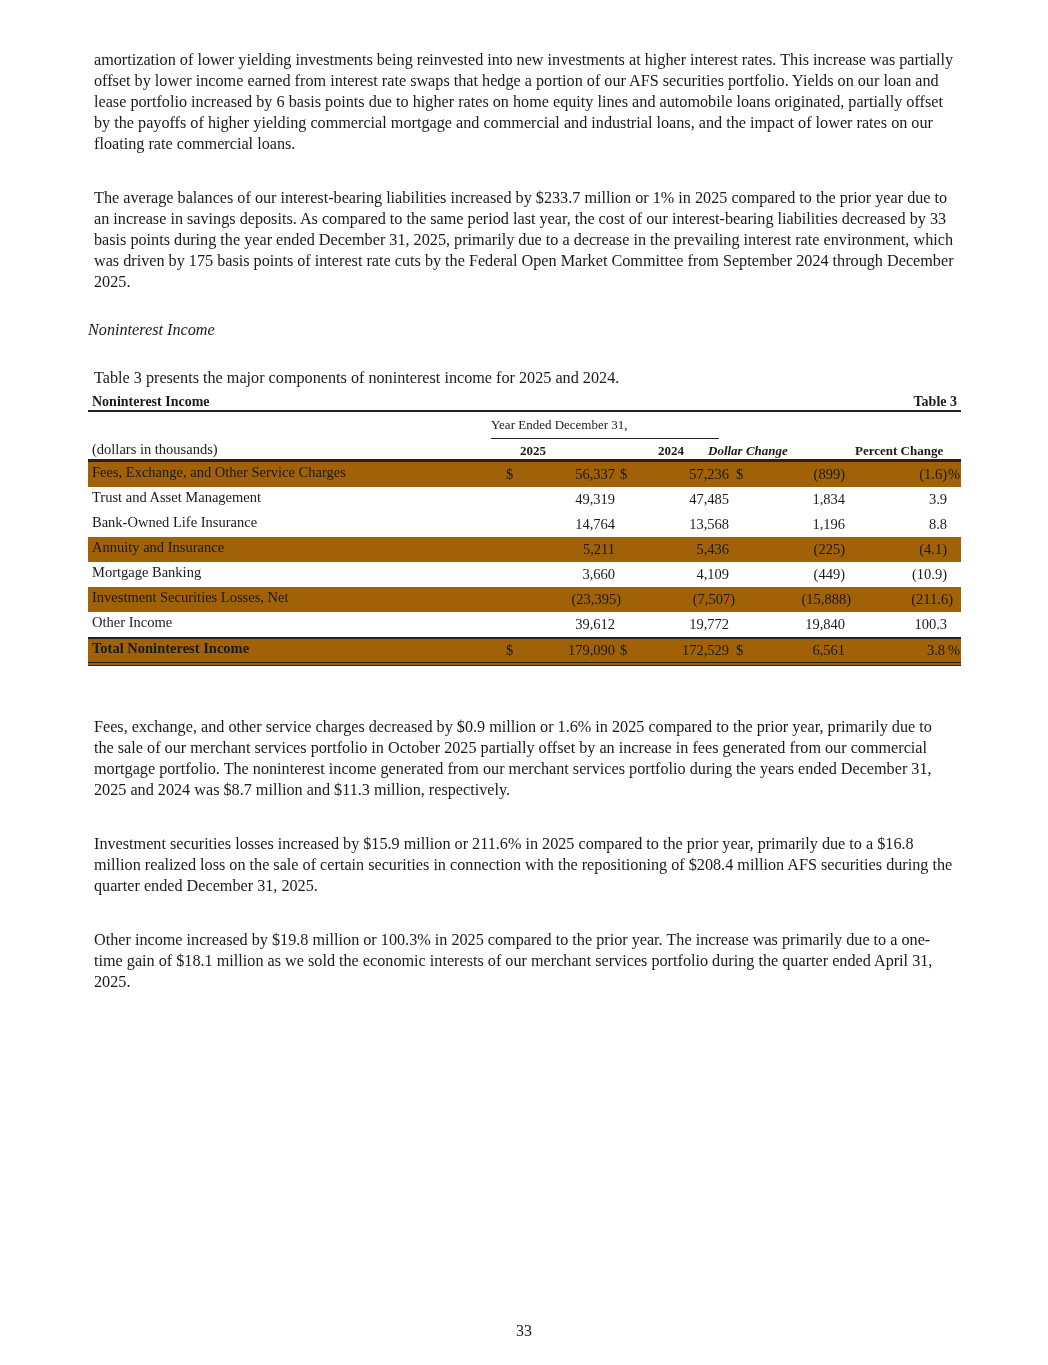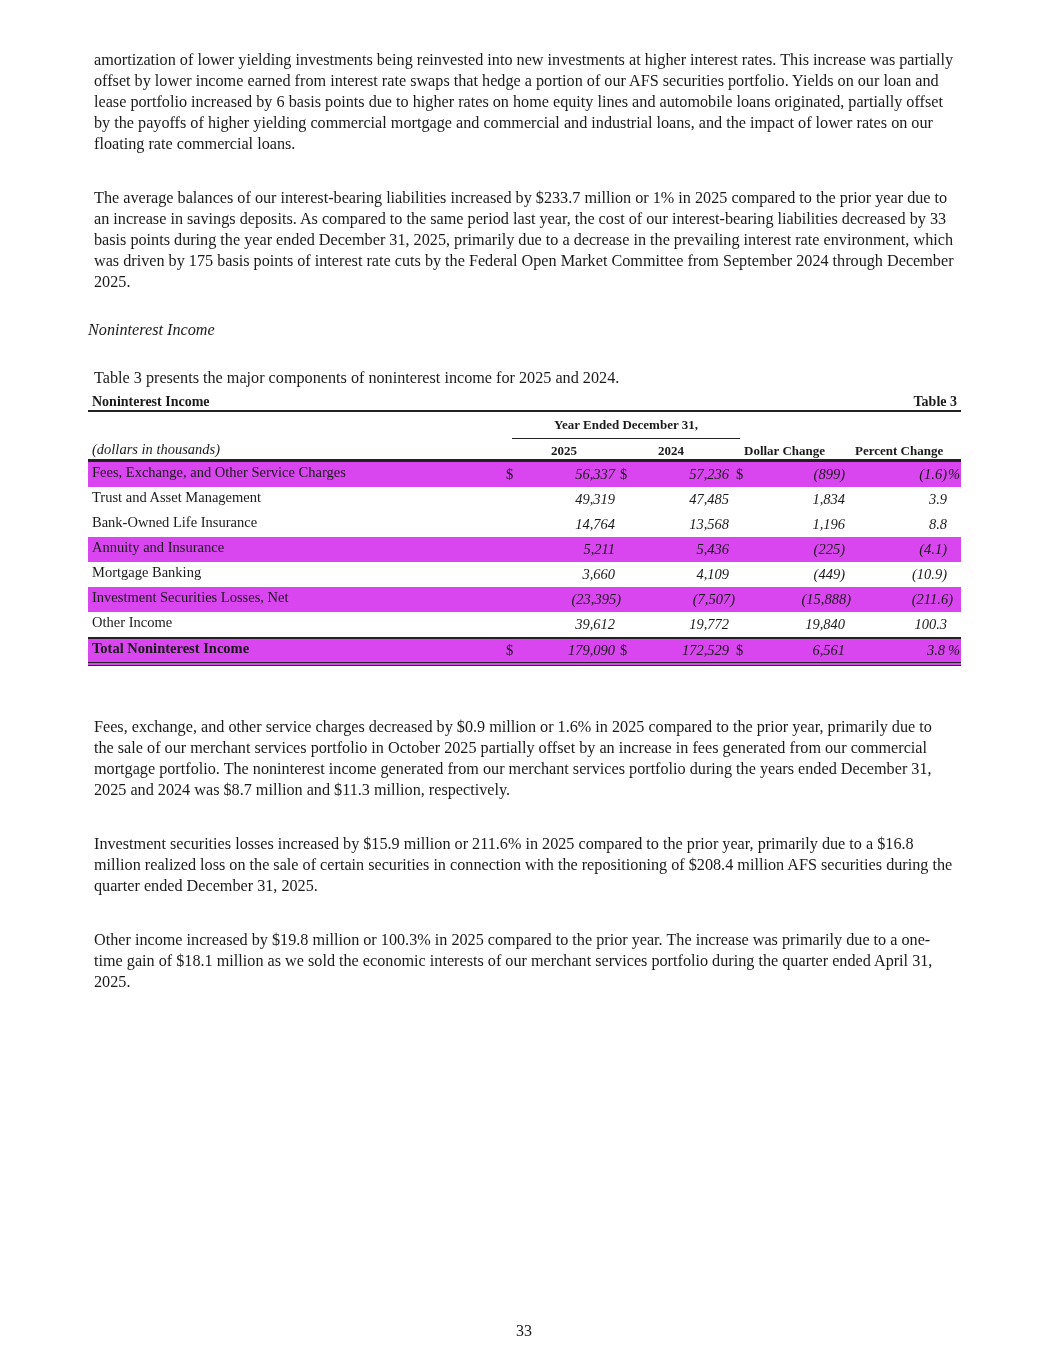--- a/index.html
+++ b/index.html
@@ -20,31 +20,31 @@
   .tbl-title-row {
     display: flex; justify-content: space-between; align-items: flex-end;
     height: 19px; font-weight: bold; font-size: 14px;
     border-bottom: 2px solid #222; padding: 0 4px;
   }
   .tbl-head {
     position: relative; height: 47px; font-size: 13.5px;
     border-bottom: 3px solid #222;
   }
   .tbl-head .year-group {
-    position: absolute; left: 424px; top: 5px; width: 228px; text-align: center;
-    font-weight: bold; font-size: 13px; padding-bottom: 5px; border-bottom: 1.5px solid #222;
+    position: absolute; left: 403px; top: 5px; width: 228px; text-align: left;
+    font-weight: normal; font-size: 13px; padding-bottom: 5px; border-bottom: 1.5px solid #222;
   }
-  .tbl-head .units { position: absolute; left: 4px; top: 29px; font-size: 14.5px; font-style: italic; }
+  .tbl-head .units { position: absolute; left: 4px; top: 29px; font-size: 14.5px; }
   .tbl-head .col-h { position: absolute; top: 31px; font-weight: bold; font-size: 13px; }
   .row {
     position: relative; height: 25px; font-size: 14.5px; line-height: 25px;
   }
-  .row.shaded { background: #d946ef; }
+  .row.shaded { background: #a16207; }
   .row .label { position: absolute; left: 4px; top: -2px; }
-  .row .cell { position: absolute; text-align: right; font-style: italic; }
+  .row .cell { position: absolute; text-align: right; }
   .row .dol { position: absolute; }
   .row.total { font-weight: normal; border-top: 2px solid #222; border-bottom: 4px double #222; height: 23px; line-height: 23px;}
   .row.total .label { font-weight: bold; }
 
   .c-dol1 { left: 418px; }
   .c-v25 { right: 346px; }
   .c-dol2 { left: 532px; }
   .c-v24 { right: 232px; }
   .c-dol3 { left: 648px; }
   .c-dchg { right: 116px; }
@@ -68,23 +68,23 @@
 </div>
 
 <div class="tbl-wrap">
   <div class="tbl-title-row">
     <span>Noninterest Income</span>
     <span>Table 3</span>
   </div>
   <div class="tbl-head">
     <div class="year-group">Year Ended December 31,</div>
     <div class="units">(dollars in thousands)</div>
-    <div class="col-h" style="left:463px;font-family:Liberation Serif, serif;">2025</div>
+    <div class="col-h" style="left:432px;font-family:Liberation Serif, serif;">2025</div>
     <div class="col-h" style="left:570px;">2024</div>
-    <div class="col-h" style="left:656px;">Dollar Change</div>
+    <div class="col-h" style="left:620px;font-style:italic;">Dollar Change</div>
     <div class="col-h" style="left:767px;">Percent Change</div>
   </div>
 
   <div class="row shaded">
     <span class="label">Fees, Exchange, and Other Service Charges</span>
     <span class="dol c-dol1">$</span>
     <span class="cell c-v25">56,337</span>
     <span class="dol c-dol2">$</span>
     <span class="cell c-v24">57,236</span>
     <span class="dol c-dol3">$</span>

